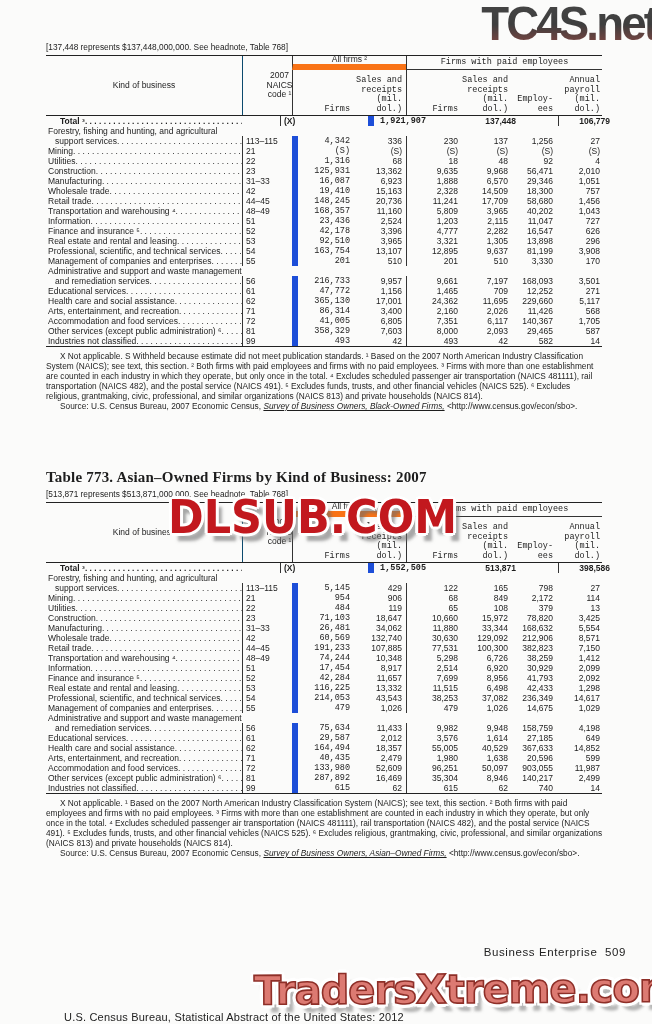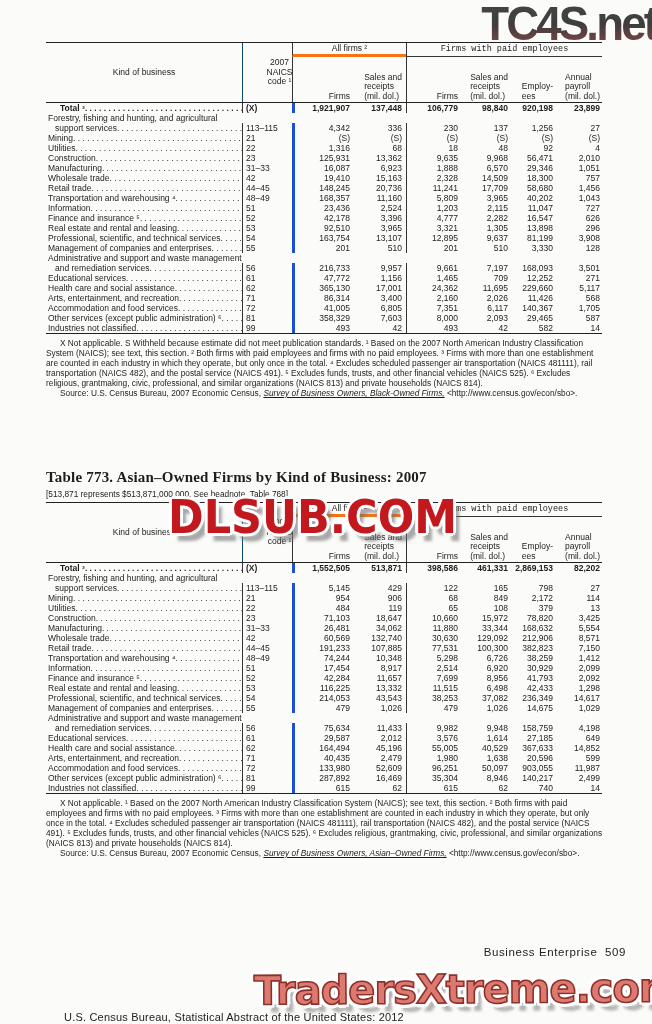--- a/index.html
+++ b/index.html
@@ -28,38 +28,38 @@
 
   
   .tbl { width:556px; border-top:1.5px solid #222; border-bottom:1px solid #222; }
   .thead { display:grid; grid-template-columns:196px 50px 62px 52px 56px 50px 45px 45px;
            grid-template-rows:14px 45px; border-bottom:1px solid #222; }
   .th { font-size:8.5px; line-height:9.5px; }
   .th-kind  { grid-column:1; grid-row:1 / span 2; display:flex; align-items:center; justify-content:center; text-align:center; }
   .th-naics { grid-column:2; grid-row:1 / span 2; display:flex; align-items:center; justify-content:center;
               text-align:center; white-space:pre-line; border-left:1px solid #0c4a6e;padding-left:24px; }
   .th-gall  { grid-column:3 / span 2; grid-row:1; display:flex; align-items:center; justify-content:center;
-              border-left:1px solid #333; border-bottom:3px solid #f97316; }
+              border-left:1px solid #333; border-bottom:6px solid #f97316; }
   .th-gpaid { grid-column:5 / span 4; grid-row:1; display:flex; align-items:center; justify-content:center;
               border-left:1px solid #333; border-bottom:1px solid #333;font-family:Liberation Mono, monospace; }
   .th-sub   { grid-row:2; display:flex; align-items:flex-end; justify-content:flex-end;
-              white-space:pre-line; padding:0 4px 1px 0; }
+              text-align:right; white-space:pre-line; padding:0 4px 1px 0;font-family:Liberation Mono, monospace; }
   .th-sub.s0 { grid-column:3; border-left:1px solid #333; }
   .th-sub.s1 { grid-column:4; }
   .th-sub.s2 { grid-column:5; border-left:1px solid #333; }
   .th-sub.s3 { grid-column:6; }
   .th-sub.s4 { grid-column:7; }
   .th-sub.s5 { grid-column:8; padding-right:2px; }
 
   .tbody { font-size:8.5px; line-height:10px; }
   .row { display:grid; grid-template-columns:196px 50px 62px 52px 56px 50px 45px 45px; align-items:end; }
-  .row.bold { font-weight:bold; }
+  .row.bold { font-weight:bold;gap:38px; }
   .cell.naics { border-left:1px solid #333; padding-left:3px; white-space:nowrap; }
   .cell.num   { text-align:right; padding-right:4px; white-space:nowrap; }
-  .cell.num.c0 { border-left:3px solid #1d4ed8; }
+  .cell.num.c0 { border-left:6px solid #1d4ed8;font-family:Liberation Mono, monospace; }
   .cell.num.c2 { border-left:1px solid #333; }
   .cell.num.c5 { padding-right:2px; }
   .cell.label { padding-left:2px; }
   .cell.label.indent .lline:first-child { padding-left:12px; }
   .lline { display:flex; white-space:nowrap; overflow:hidden; height:10px; }
   .lline.cont { padding-left:7px; }
   .ltext { white-space:nowrap; }
   .dots { flex:1 1 auto; overflow:hidden; white-space:nowrap; }
   .dots::after { content:" . . . . . . . . . . . . . . . . . . . . . . . . . . . . . . . . . . . . . . . . . . . . . . . . . . . . . . . . . . . ."; }
 
@@ -109,20 +109,21 @@
       -3px -3px 0 #fff, 3px -3px 0 #fff, -3px 3px 0 #fff, 3px 3px 0 #fff,
       0 -4px 0 #fff, 0 4px 0 #fff, -4px 0 0 #fff, 4px 0 0 #fff,
       7px 8px 3px rgba(120,120,120,.55);
     transform:rotate(-.4deg);
   }
 </style>
 </head>
 <body>
 
 <section class="tbl-section" id="sec772">
+  <div class="headnote">[137,448 represents $137,448,000,000. See headnote, Table 768]</div>
   <div class="tbl">
     <div class="thead">
       <div class="th th-kind">Kind of business</div>
       <div class="th th-naics">2007
 NAICS
 code ¹</div>
       <div class="th th-gall">All firms ²</div>
       <div class="th th-gpaid">Firms with paid employees</div>
       <div class="th th-sub s0">Firms</div>
       <div class="th th-sub s1">Sales and
@@ -343,21 +344,21 @@
               <div class="ltext">Management of companies and enterprises</div>
               <div class="dots"></div>
             </div>
           </div>
           <div class="cell naics">55</div>
           <div class="cell num c0">201</div>
           <div class="cell num c1">510</div>
           <div class="cell num c2">201</div>
           <div class="cell num c3">510</div>
           <div class="cell num c4">3,330</div>
-          <div class="cell num c5">128</div>
+          <div class="cell num c5">170</div>
         </div>
         <div class="row">
           <div class="cell label">
             <div class="lline">
               <div class="ltext">Administrative and support and waste management</div>
             </div>
             <div class="lline cont">
               <div class="ltext">and remediation services</div>
               <div class="dots"></div>
             </div>
@@ -742,21 +743,21 @@
         </div>
         <div class="row">
           <div class="cell label">
             <div class="lline">
               <div class="ltext">Health care and social assistance</div>
               <div class="dots"></div>
             </div>
           </div>
           <div class="cell naics">62</div>
           <div class="cell num c0">164,494</div>
-          <div class="cell num c1">45,196</div>
+          <div class="cell num c1">18,357</div>
           <div class="cell num c2">55,005</div>
           <div class="cell num c3">40,529</div>
           <div class="cell num c4">367,633</div>
           <div class="cell num c5">14,852</div>
         </div>
         <div class="row">
           <div class="cell label">
             <div class="lline">
               <div class="ltext">Arts, entertainment, and recreation</div>
               <div class="dots"></div>

